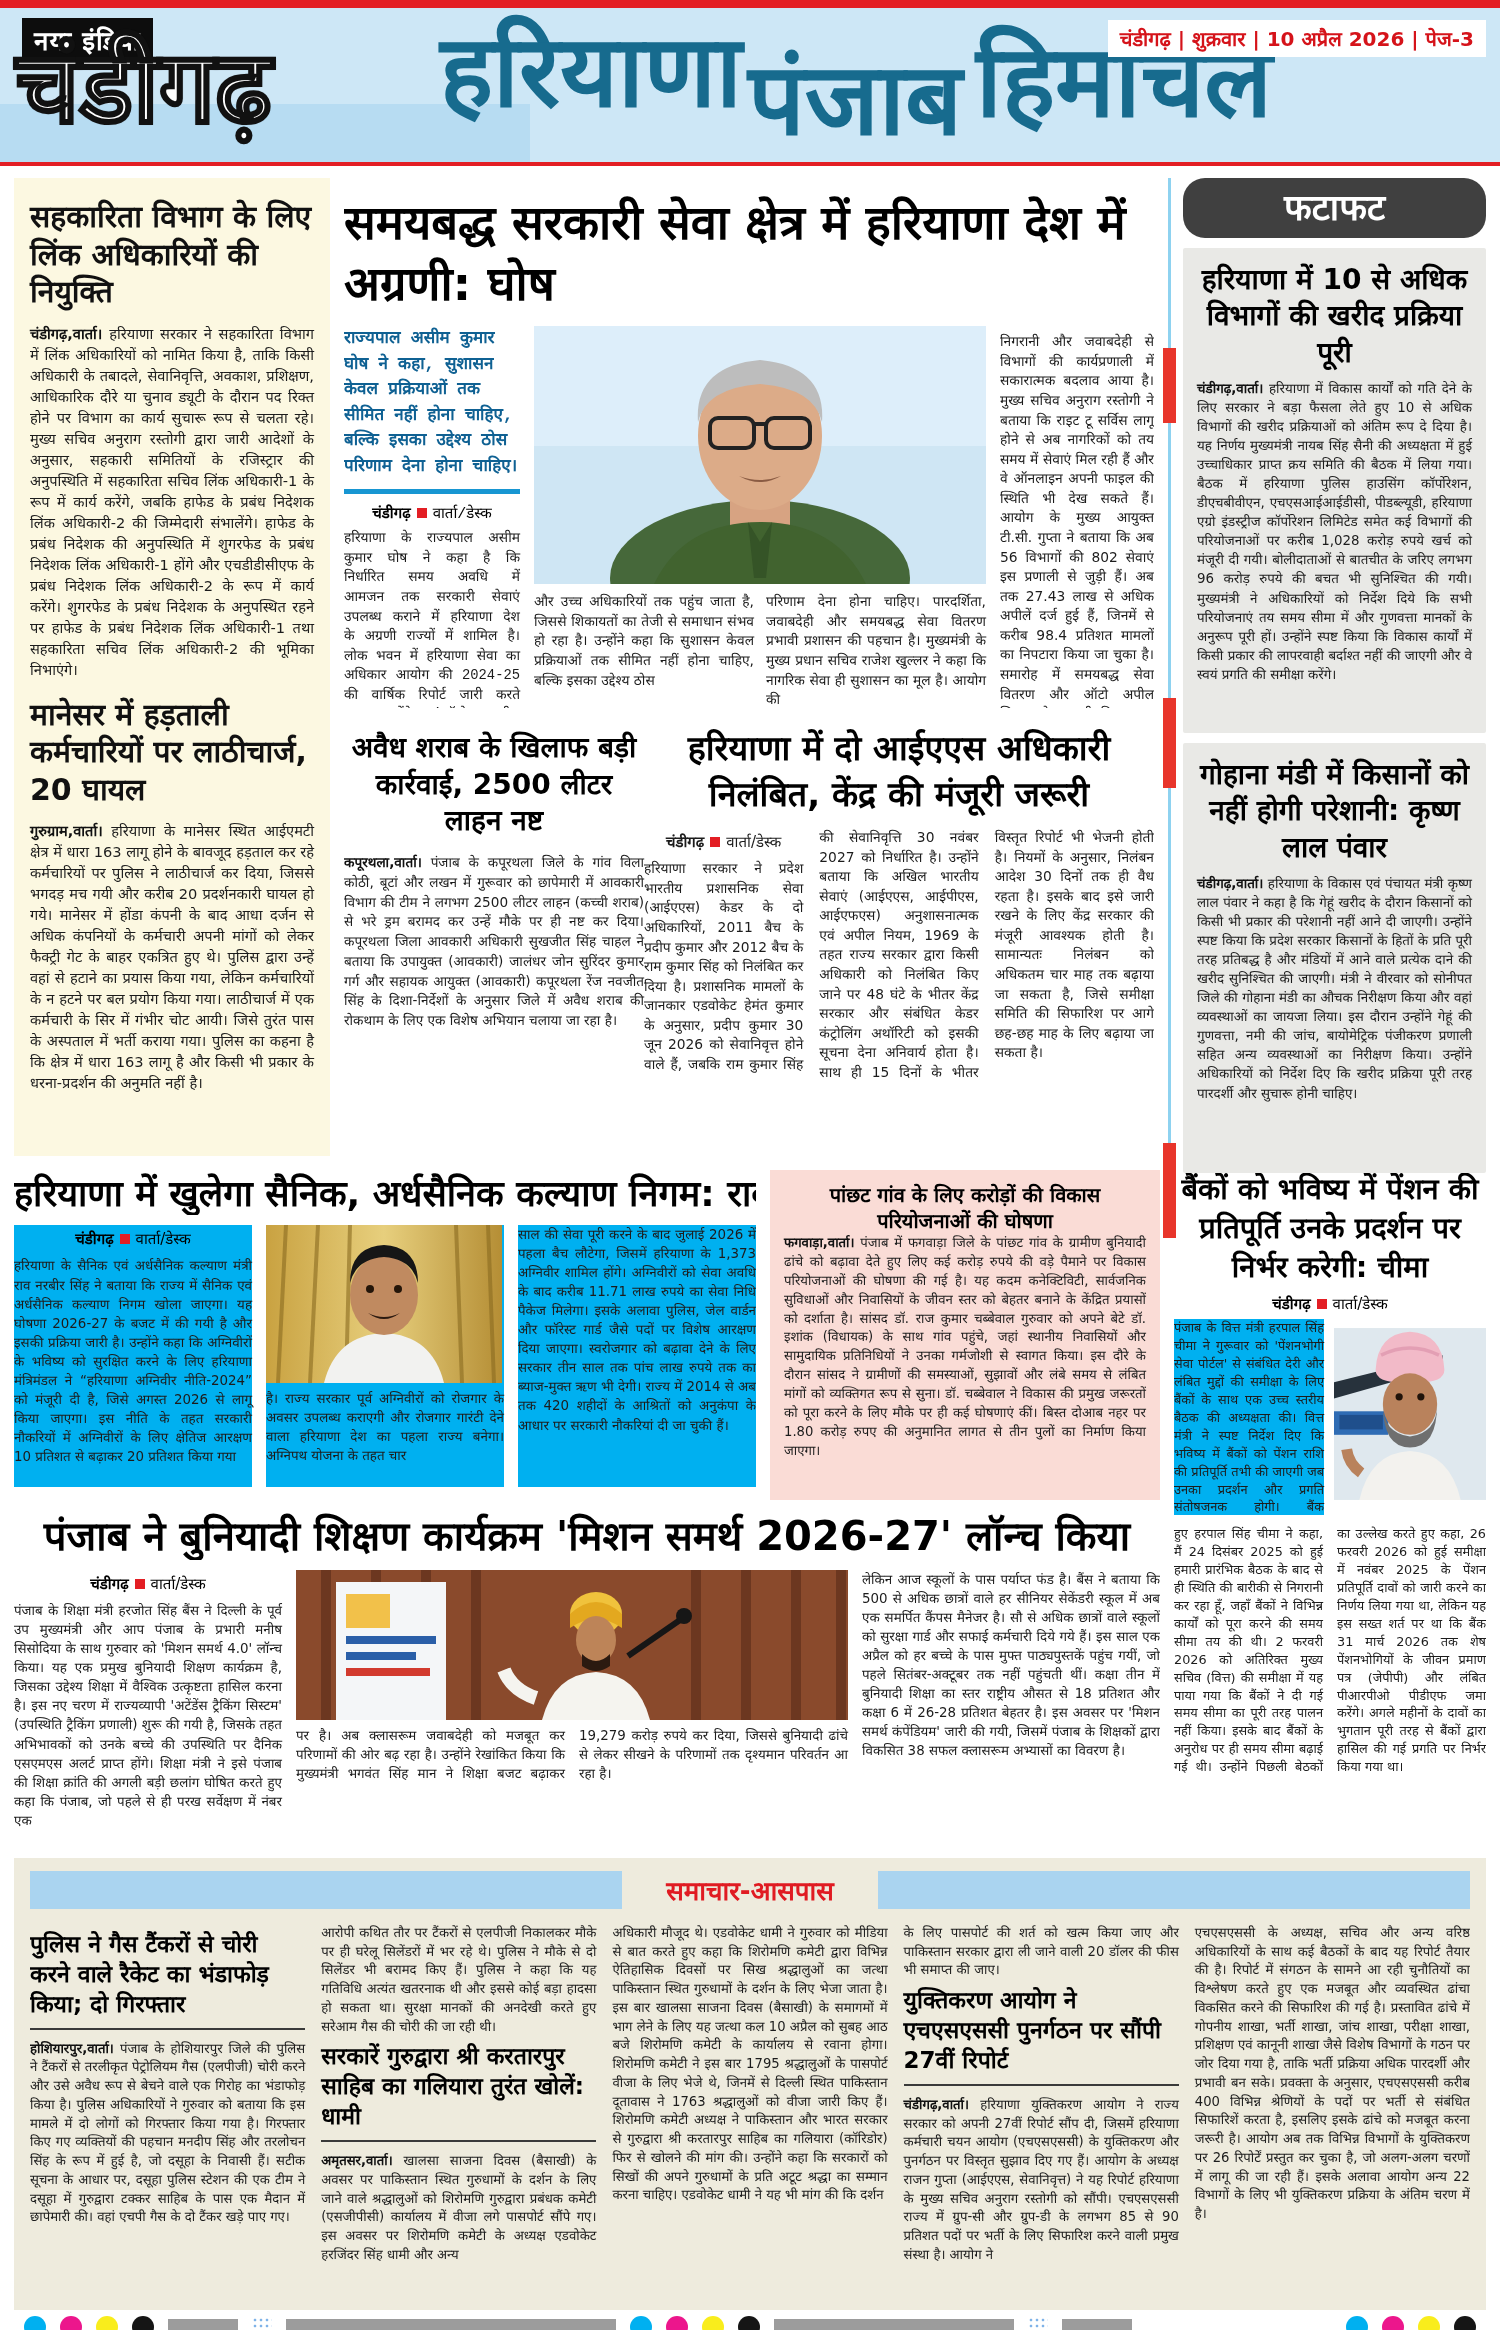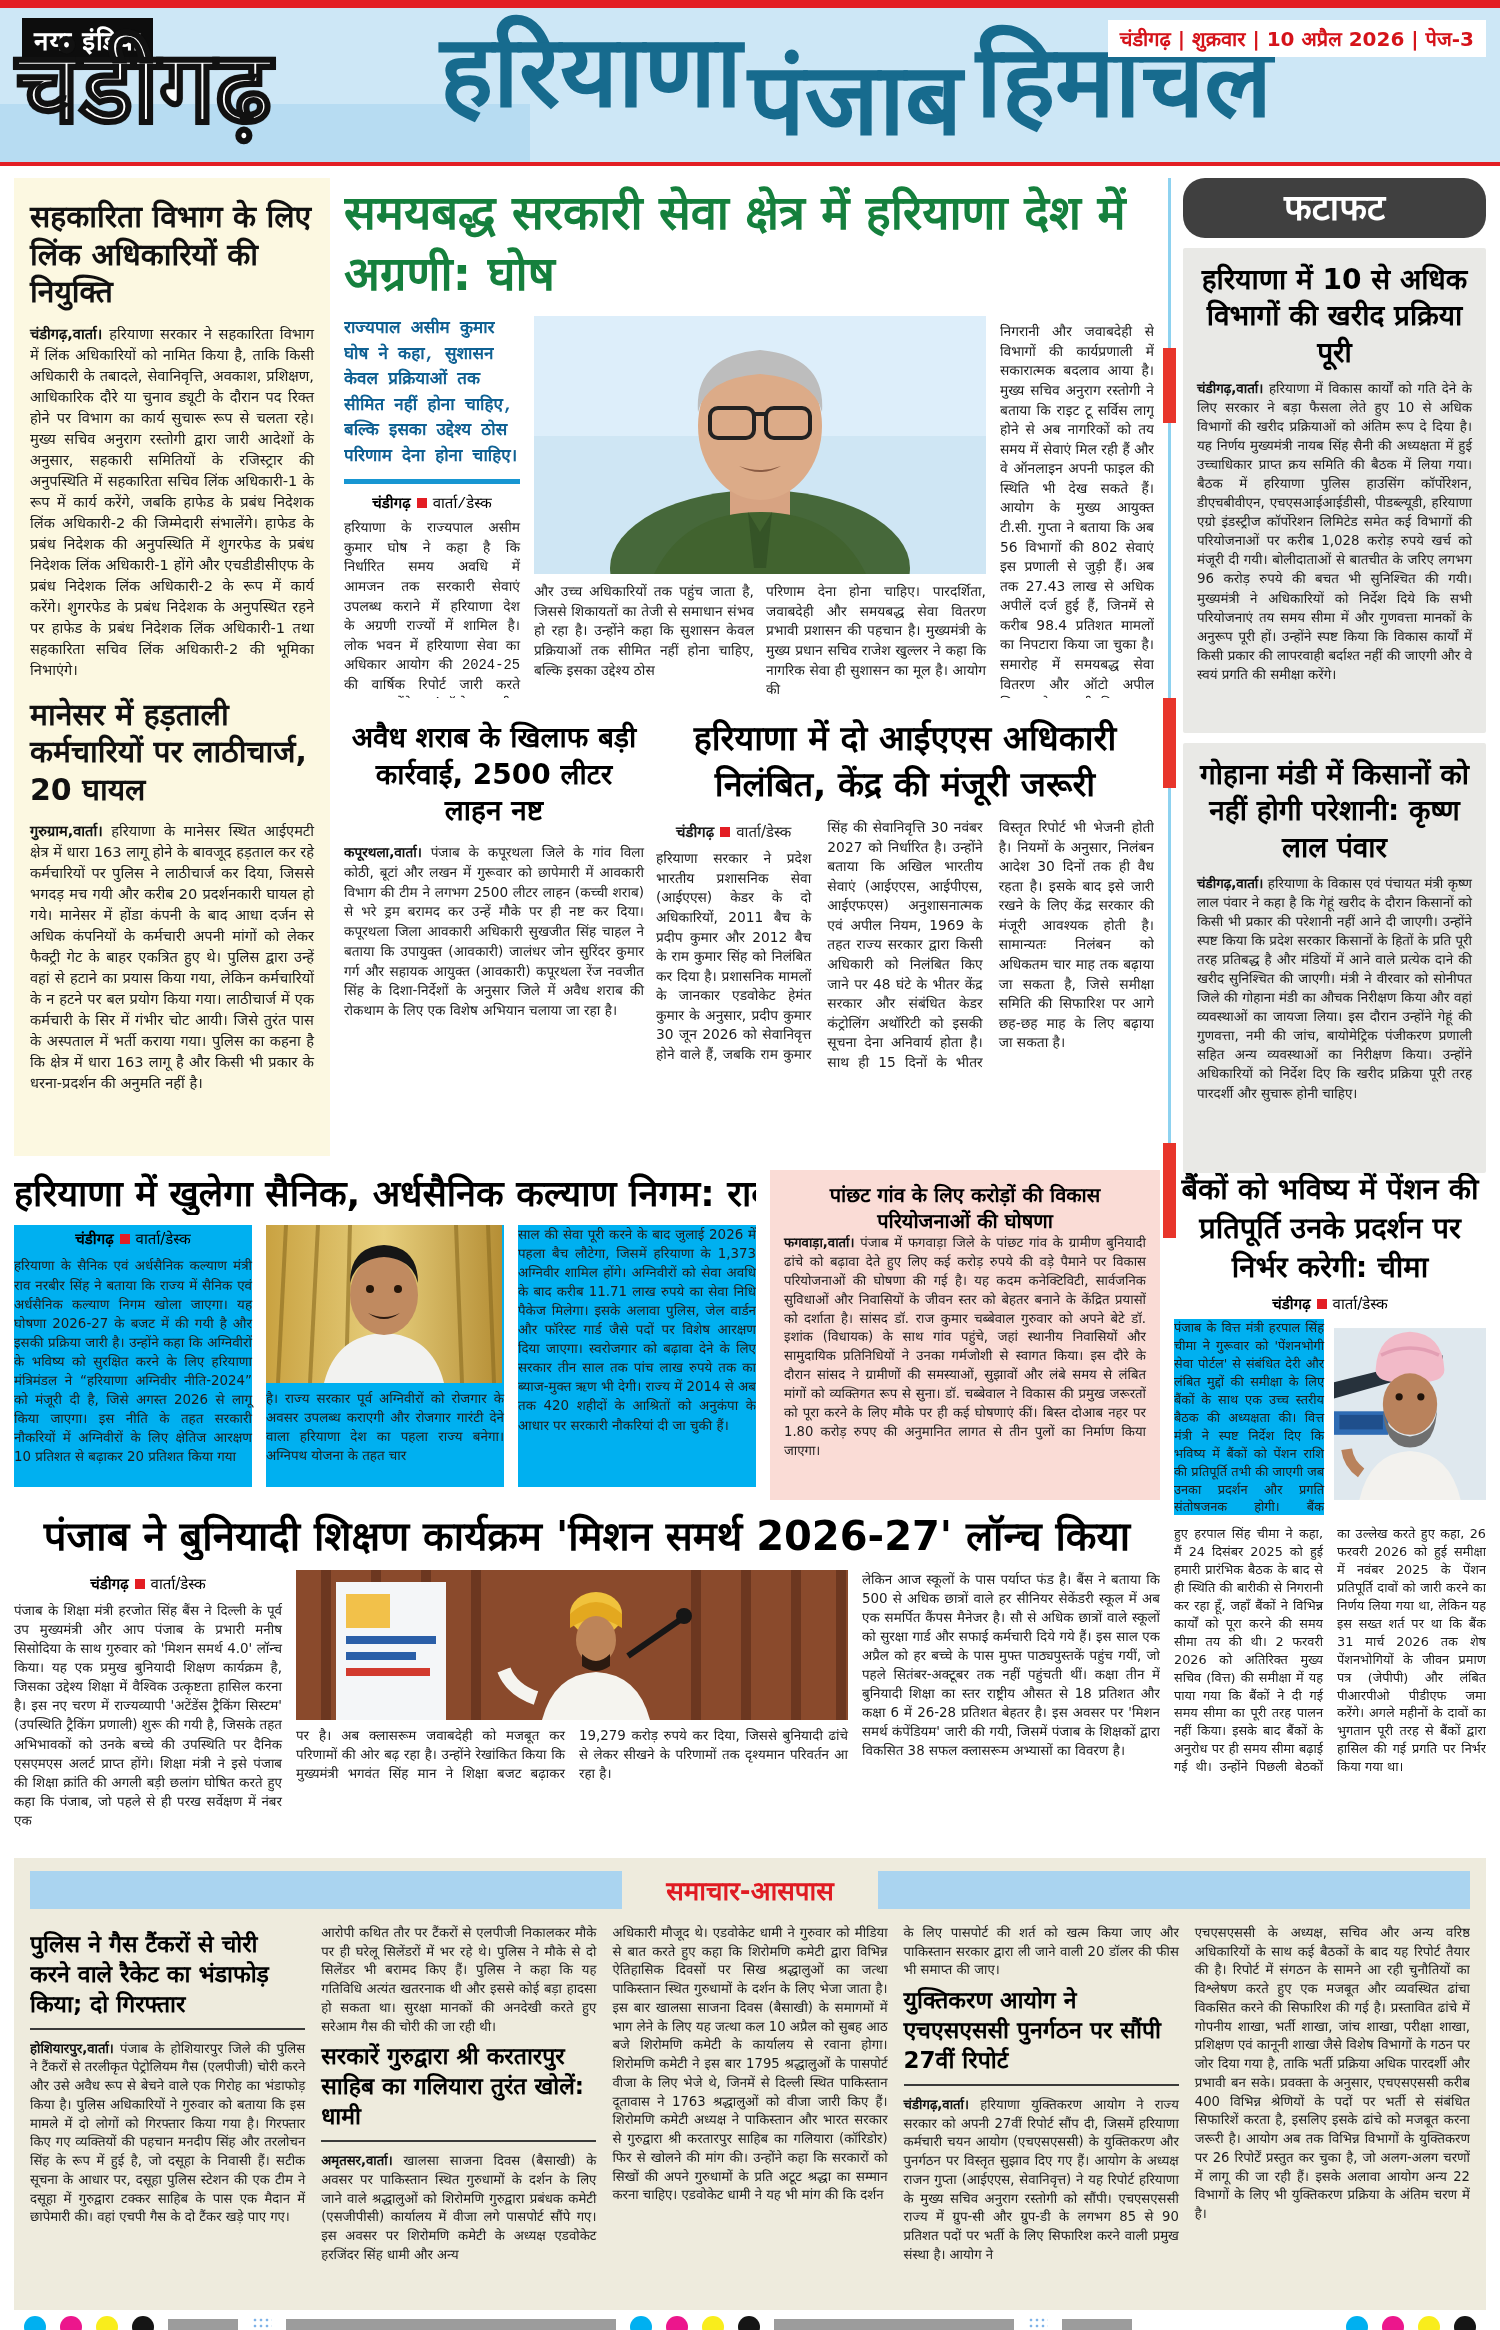--- a/index.html
+++ b/index.html
@@ -19,31 +19,31 @@
   .jt { text-align:justify; color:#1c1c1c; }
   .dl { font-weight:700; color:#111; }
   .sq { display:inline-block; width:10px; height:10px; background:#e31e24; margin:0 6px; }
   .dlc { font-weight:700; text-align:center; font-size:15px; margin:4px 0 6px; }
   
   .main { display:flex; gap:14px; padding:12px 14px 10px 14px; height:1000px; }
   .leftrail { width:316px; background:#fcf8e1; padding:20px 16px; overflow:hidden; }
   .lr-title { font-size:30px; font-weight:800; line-height:1.25; margin-bottom:12px; color:#111; }
   .lr-body { font-size:14.6px; line-height:1.44; }
   .center { flex:1; overflow:hidden; }
-  .lead-h { font-size:47px; font-weight:800; line-height:1.3; color:#15803d; margin:4px 0 12px; }
+  .lead-h { font-size:47px; font-weight:800; line-height:1.3; color:#000000; margin:14px 0 12px; }
   .leadrow { display:flex; gap:14px; height:382px; overflow:hidden; }
   .lead-colA { width:176px; flex:none;font-family:Liberation Mono, monospace; }
   .standfirst { color:#0f6193; font-size:17px; font-weight:600; line-height:1.5; }
   .bluebar { height:5px; background:#1796d2; margin:10px 0 8px; }
   .lead-colA .bodytxt, .lead-mid .bodytxt, .lead-colD .bodytxt { font-size:13.8px; line-height:1.42; }
   .lead-mid { width:452px; flex:none; }
   .midcols { display:flex; gap:12px; margin-top:8px; }
   .midcols > div { flex:1; }
   .lead-colD { flex:1; padding-top:6px; }
-  .subrow { display:flex; gap:12px; margin-top:14px; height:420px; overflow:hidden; }
+  .subrow { display:flex; gap:0; margin-top:14px; height:420px; overflow:hidden; }
   .liquor { width:300px; flex:none; }
   .liquor-h { font-size:28px; font-weight:800; text-align:center; line-height:1.3; margin:8px 0 14px; }
   .liquor .bodytxt { font-size:13.6px; line-height:1.45; }
   .ias { flex:1; }
   .ias-h { font-size:34px; font-weight:800; text-align:center; line-height:1.35; margin:4px 0 10px; }
   .ias-body { column-count:3; column-gap:16px; font-size:13.8px; line-height:1.42; }
   
   .rail { width:318px; flex:none; position:relative; padding-left:12px; border-left:3px solid #8ed2f0; }
   .redtick { position:absolute; left:-8px; width:13px; background:#e8352b; }
   .rt1 { top:170px; height:75px; } .rt2 { top:520px; height:90px; } .rt3 { top:965px; height:95px; }

